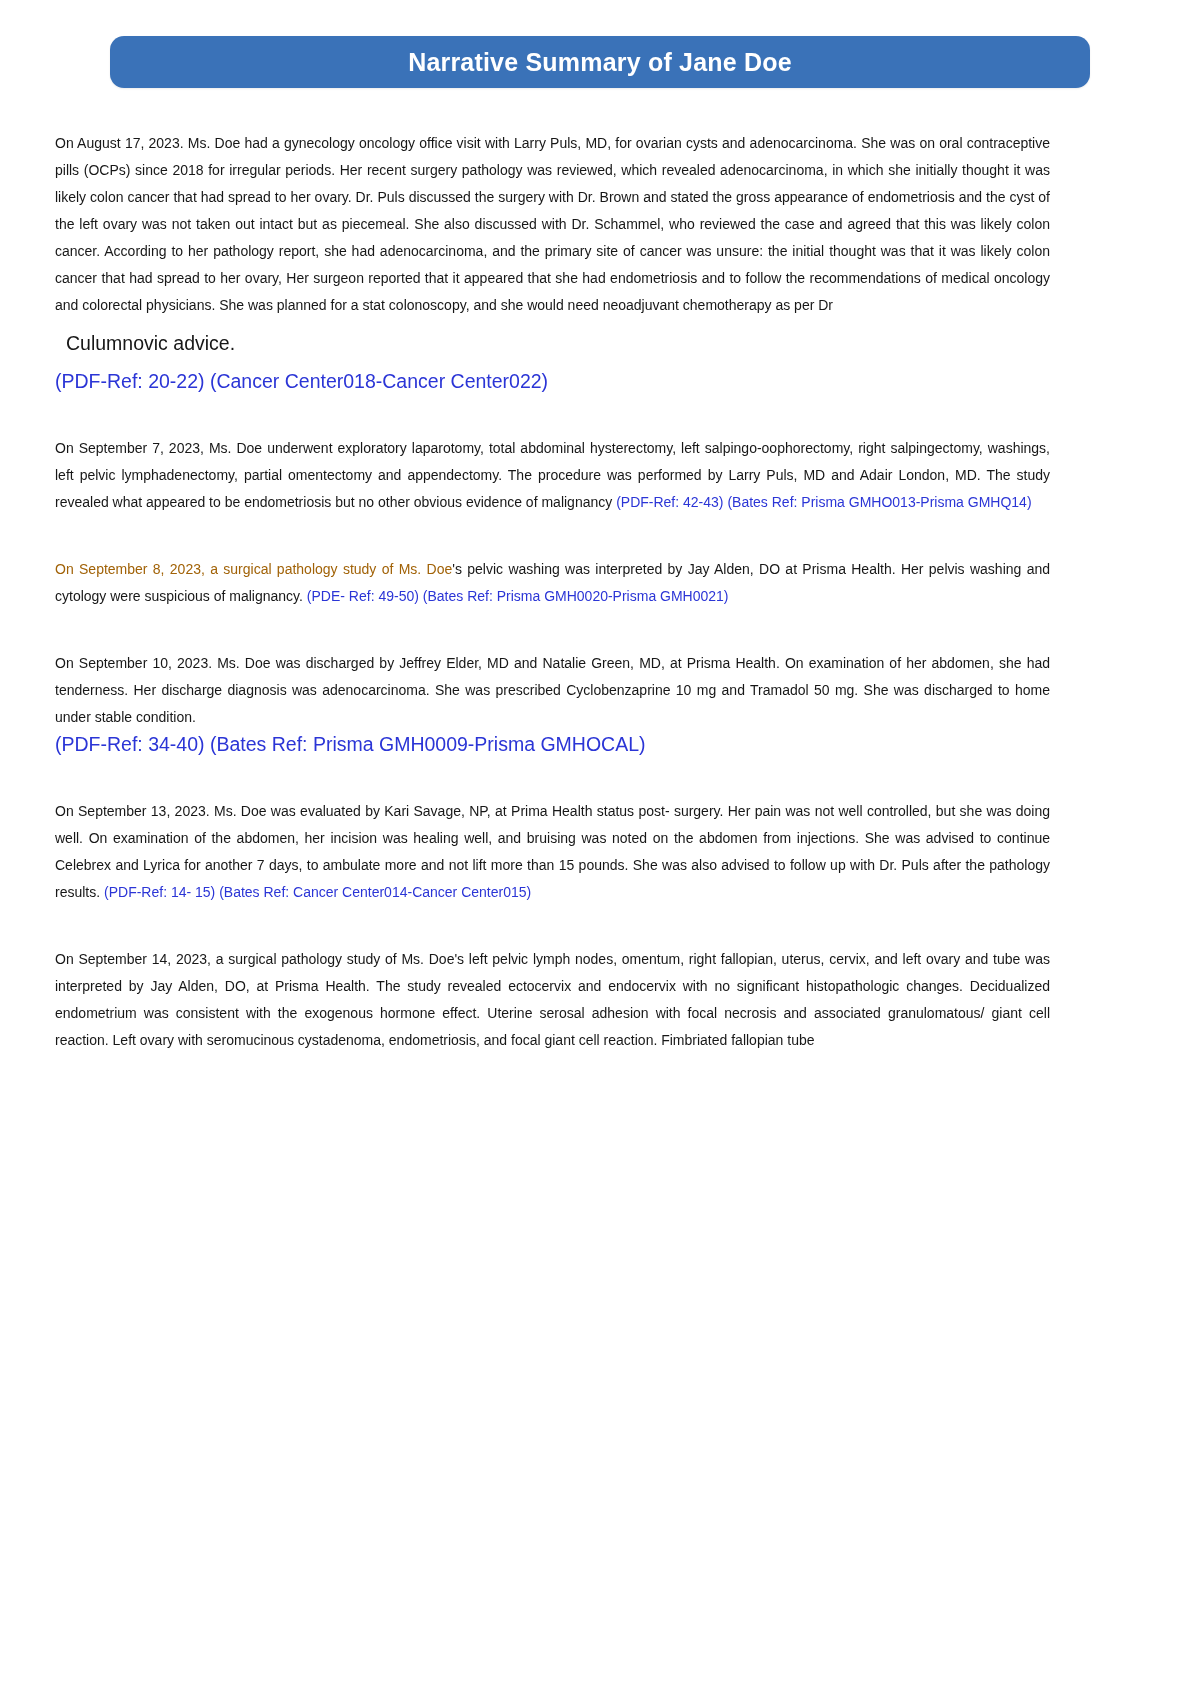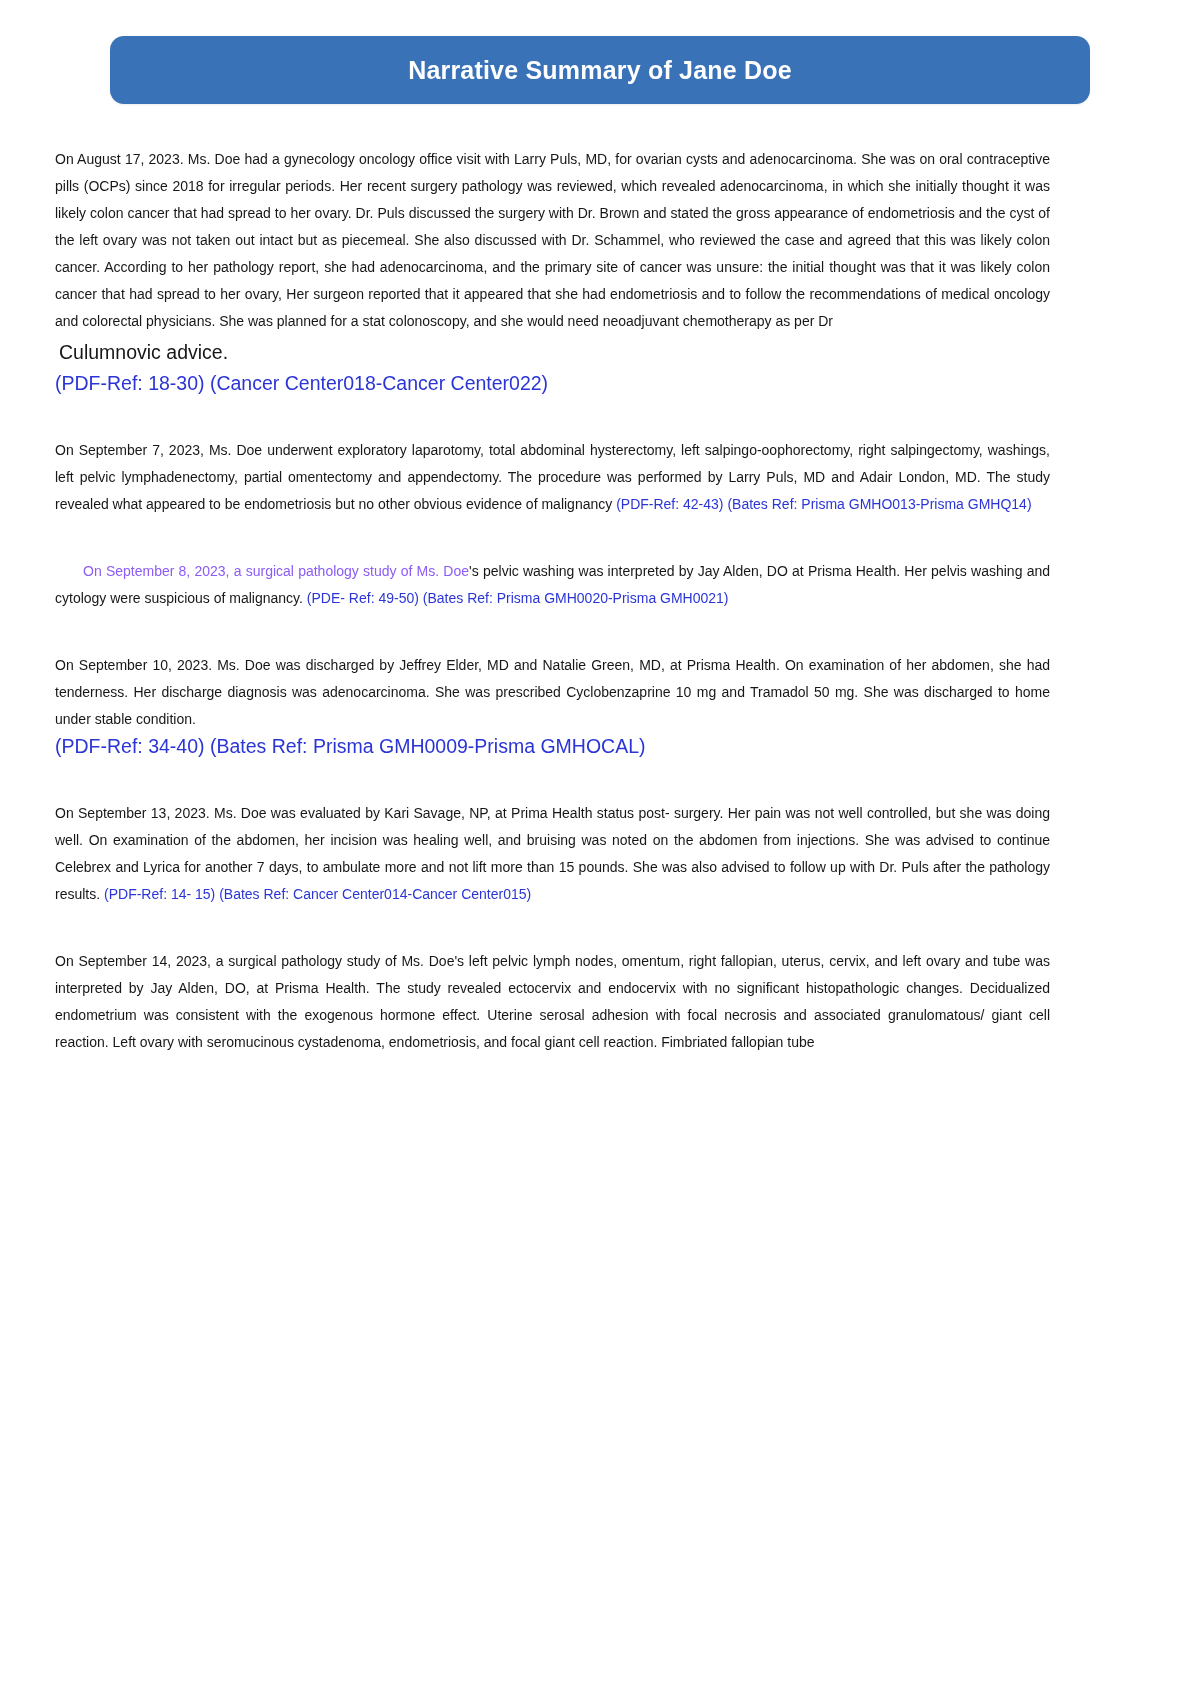--- a/index.html
+++ b/index.html
@@ -21,21 +21,21 @@
     padding: 0;
     background: #ffffff;
     position: relative;
   }
   .header-wrap {
     padding: 36px 110px 0 110px;
   }
   .title-banner {
     background: #3a72b8;
     border-radius: 14px;
-    height: 68px;
+    height: 52px;
     display: flex;
     align-items: center;
     justify-content: center;
     box-shadow: 0 1px 2px rgba(0,0,0,0.08);
   }
   .title-banner .title-text {
     color: #ffffff;
     font-size: 25px;
     font-weight: bold;
     letter-spacing: 0.2px;
@@ -62,44 +62,43 @@
     font-size: 19.5px;
     line-height: 27px;
     color: #2b35d6;
     margin: 0;
     text-align: left;
   }
   .plain-line {
     font-size: 19.5px;
     line-height: 27px;
     color: #171717;
-    margin: 4px;
+    margin: 11px;
     text-align: left;
   }
   .blue-lead {
-    color: #8b5cf6;
-    margin-left: 28px;
+    color: #a16207;
   }
 </style>
 </head>
 <body>
 
 <div class="page">
 
   <div class="header-wrap">
     <div class="title-banner">
       <span class="title-text">Narrative Summary of Jane Doe</span>
     </div>
   </div>
 
   <div class="content">
 
     <p class="para">On August 17, 2023. Ms. Doe had a gynecology oncology office visit with Larry Puls, MD, for ovarian cysts and adenocarcinoma. She was on oral contraceptive pills (OCPs) since 2018 for irregular periods. Her recent surgery pathology was reviewed, which revealed adenocarcinoma, in which she initially thought it was likely colon cancer that had spread to her ovary. Dr. Puls discussed the surgery with Dr. Brown and stated the gross appearance of endometriosis and the cyst of the left ovary was not taken out intact but as piecemeal. She also discussed with Dr. Schammel, who reviewed the case and agreed that this was likely colon cancer. According to her pathology report, she had adenocarcinoma, and the primary site of cancer was unsure: the initial thought was that it was likely colon cancer that had spread to her ovary, Her surgeon reported that it appeared that she had endometriosis and to follow the recommendations of medical oncology and colorectal physicians. She was planned for a stat colonoscopy, and she would need neoadjuvant chemotherapy as per Dr</p>
     <p class="plain-line tight-gap">Culumnovic advice.</p>
-    <p class="ref-line tight-gap">(PDF-Ref: 18-30) (Cancer Center018-Cancer Center022)</p>
+    <p class="ref-line tight-gap">(PDF-Ref: 20-22) (Cancer Center018-Cancer Center022)</p>
 
     <p class="para block-gap"><span>On September 7, 2023, Ms. Doe underwent exploratory laparotomy, total abdominal hysterectomy, left salpingo-oophorectomy, right salpingectomy, washings, left pelvic lymphadenectomy, partial omentectomy and appendectomy. The procedure was performed by Larry Puls, MD and Adair London, MD. The study revealed what appeared to be endometriosis but no other obvious evidence of malignancy </span><span class="ref">(PDF-Ref: 42-43) (Bates Ref: Prisma GMHO013-Prisma GMHQ14)</span></p>
 
     <p class="para block-gap"><span class="blue-lead">On September 8, 2023, a surgical pathology study of Ms. Doe</span><span>'s pelvic washing was interpreted by Jay Alden, DO at Prisma Health. Her pelvis washing and cytology were suspicious of malignancy. </span><span class="ref">(PDE- Ref: 49-50) (Bates Ref: Prisma GMH0020-Prisma GMH0021)</span></p>
 
     <p class="para block-gap">On September 10, 2023. Ms. Doe was discharged by Jeffrey Elder, MD and Natalie Green, MD, at Prisma Health. On examination of her abdomen, she had tenderness. Her discharge diagnosis was adenocarcinoma. She was prescribed Cyclobenzaprine 10 mg and Tramadol 50 mg. She was discharged to home under stable condition.</p>
     <p class="ref-line tight-gap">(PDF-Ref: 34-40) (Bates Ref: Prisma GMH0009-Prisma GMHOCAL)</p>
 
     <p class="para block-gap"><span>On September 13, 2023. Ms. Doe was evaluated by Kari Savage, NP, at Prima Health status post- surgery. Her pain was not well controlled, but she was doing well. On examination of the abdomen, her incision was healing well, and bruising was noted on the abdomen from injections. She was advised to continue Celebrex and Lyrica for another 7 days, to ambulate more and not lift more than 15 pounds. She was also advised to follow up with Dr. Puls after the pathology results. </span><span class="ref">(PDF-Ref: 14- 15) (Bates Ref: Cancer Center014-Cancer Center015)</span></p>
 

